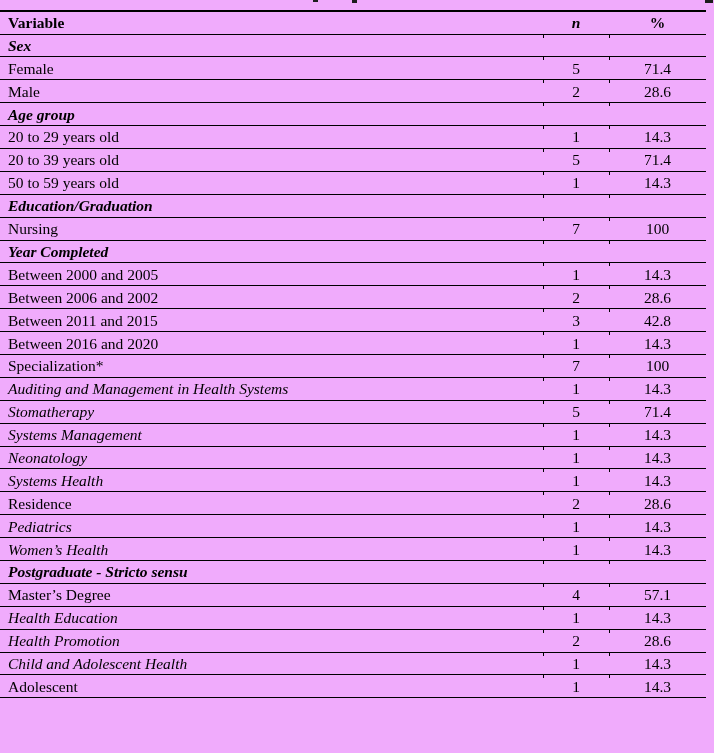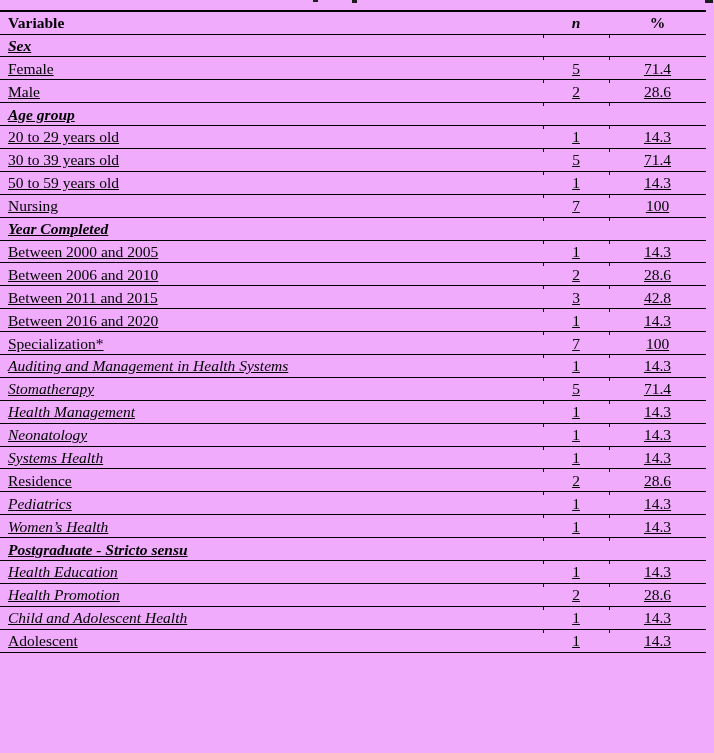--- a/index.html
+++ b/index.html
@@ -39,21 +39,21 @@
   th, td {
     padding: 0;
     font-size: 15.5px;
     line-height: 1.1;
     vertical-align: middle;
     font-weight: normal;
     overflow: hidden;
     white-space: nowrap;
   }
   thead tr { height: 23px; }
-  tbody tr { height: 22.9px; text-decoration: underline; }
+  tbody tr { height: 22.9px; }
 
   th.label, td.label { text-align: left; padding-left: 8px; }
   td.num, th.num { text-align: center; }
 
   thead th {
     border-bottom: 1.7px solid #000;
     font-weight: bold;
   }
   thead th.n-head { font-style: italic; }
 
@@ -128,46 +128,51 @@
       <td class="label">Age group</td>
       <td class="num"></td>
       <td class="num"></td>
     </tr>
         <tr class="data-row">
       <td class="label">20 to 29 years old</td>
       <td class="num">1</td>
       <td class="num">14.3</td>
     </tr>
         <tr class="data-row">
-      <td class="label">30 to 39 years old</td>
+      <td class="label">20 to 39 years old</td>
       <td class="num">5</td>
       <td class="num">71.4</td>
     </tr>
         <tr class="data-row">
       <td class="label">50 to 59 years old</td>
       <td class="num">1</td>
       <td class="num">14.3</td>
+    </tr>
+        <tr class="section-row">
+      <td class="label">Education/Graduation</td>
+      <td class="num"></td>
+      <td class="num"></td>
     </tr>
         <tr class="data-row">
       <td class="label">Nursing</td>
       <td class="num">7</td>
       <td class="num">100</td>
     </tr>
         <tr class="section-row">
       <td class="label">Year Completed</td>
       <td class="num"></td>
       <td class="num"></td>
     </tr>
         <tr class="data-row">
       <td class="label">Between 2000 and 2005</td>
       <td class="num">1</td>
       <td class="num">14.3</td>
     </tr>
         <tr class="data-row">
-      <td class="label">Between 2006 and 2010</td>
+      <td class="label">Between 2006 and 2002</td>
       <td class="num">2</td>
       <td class="num">28.6</td>
     </tr>
         <tr class="data-row">
       <td class="label">Between 2011 and 2015</td>
       <td class="num">3</td>
       <td class="num">42.8</td>
     </tr>
         <tr class="data-row">
       <td class="label">Between 2016 and 2020</td>
@@ -183,21 +188,21 @@
       <td class="label">Auditing and Management in Health Systems</td>
       <td class="num">1</td>
       <td class="num">14.3</td>
     </tr>
         <tr class="data-row italic-label">
       <td class="label">Stomatherapy</td>
       <td class="num">5</td>
       <td class="num">71.4</td>
     </tr>
         <tr class="data-row italic-label">
-      <td class="label">Health Management</td>
+      <td class="label">Systems Management</td>
       <td class="num">1</td>
       <td class="num">14.3</td>
     </tr>
         <tr class="data-row italic-label">
       <td class="label">Neonatology</td>
       <td class="num">1</td>
       <td class="num">14.3</td>
     </tr>
         <tr class="data-row italic-label">
       <td class="label">Systems Health</td>
@@ -216,20 +221,25 @@
     </tr>
         <tr class="data-row italic-label">
       <td class="label">Women’s Health</td>
       <td class="num">1</td>
       <td class="num">14.3</td>
     </tr>
         <tr class="section-row">
       <td class="label">Postgraduate - Stricto sensu</td>
       <td class="num"></td>
       <td class="num"></td>
+    </tr>
+        <tr class="data-row">
+      <td class="label">Master’s Degree</td>
+      <td class="num">4</td>
+      <td class="num">57.1</td>
     </tr>
         <tr class="data-row italic-label">
       <td class="label">Health Education</td>
       <td class="num">1</td>
       <td class="num">14.3</td>
     </tr>
         <tr class="data-row italic-label">
       <td class="label">Health Promotion</td>
       <td class="num">2</td>
       <td class="num">28.6</td>

